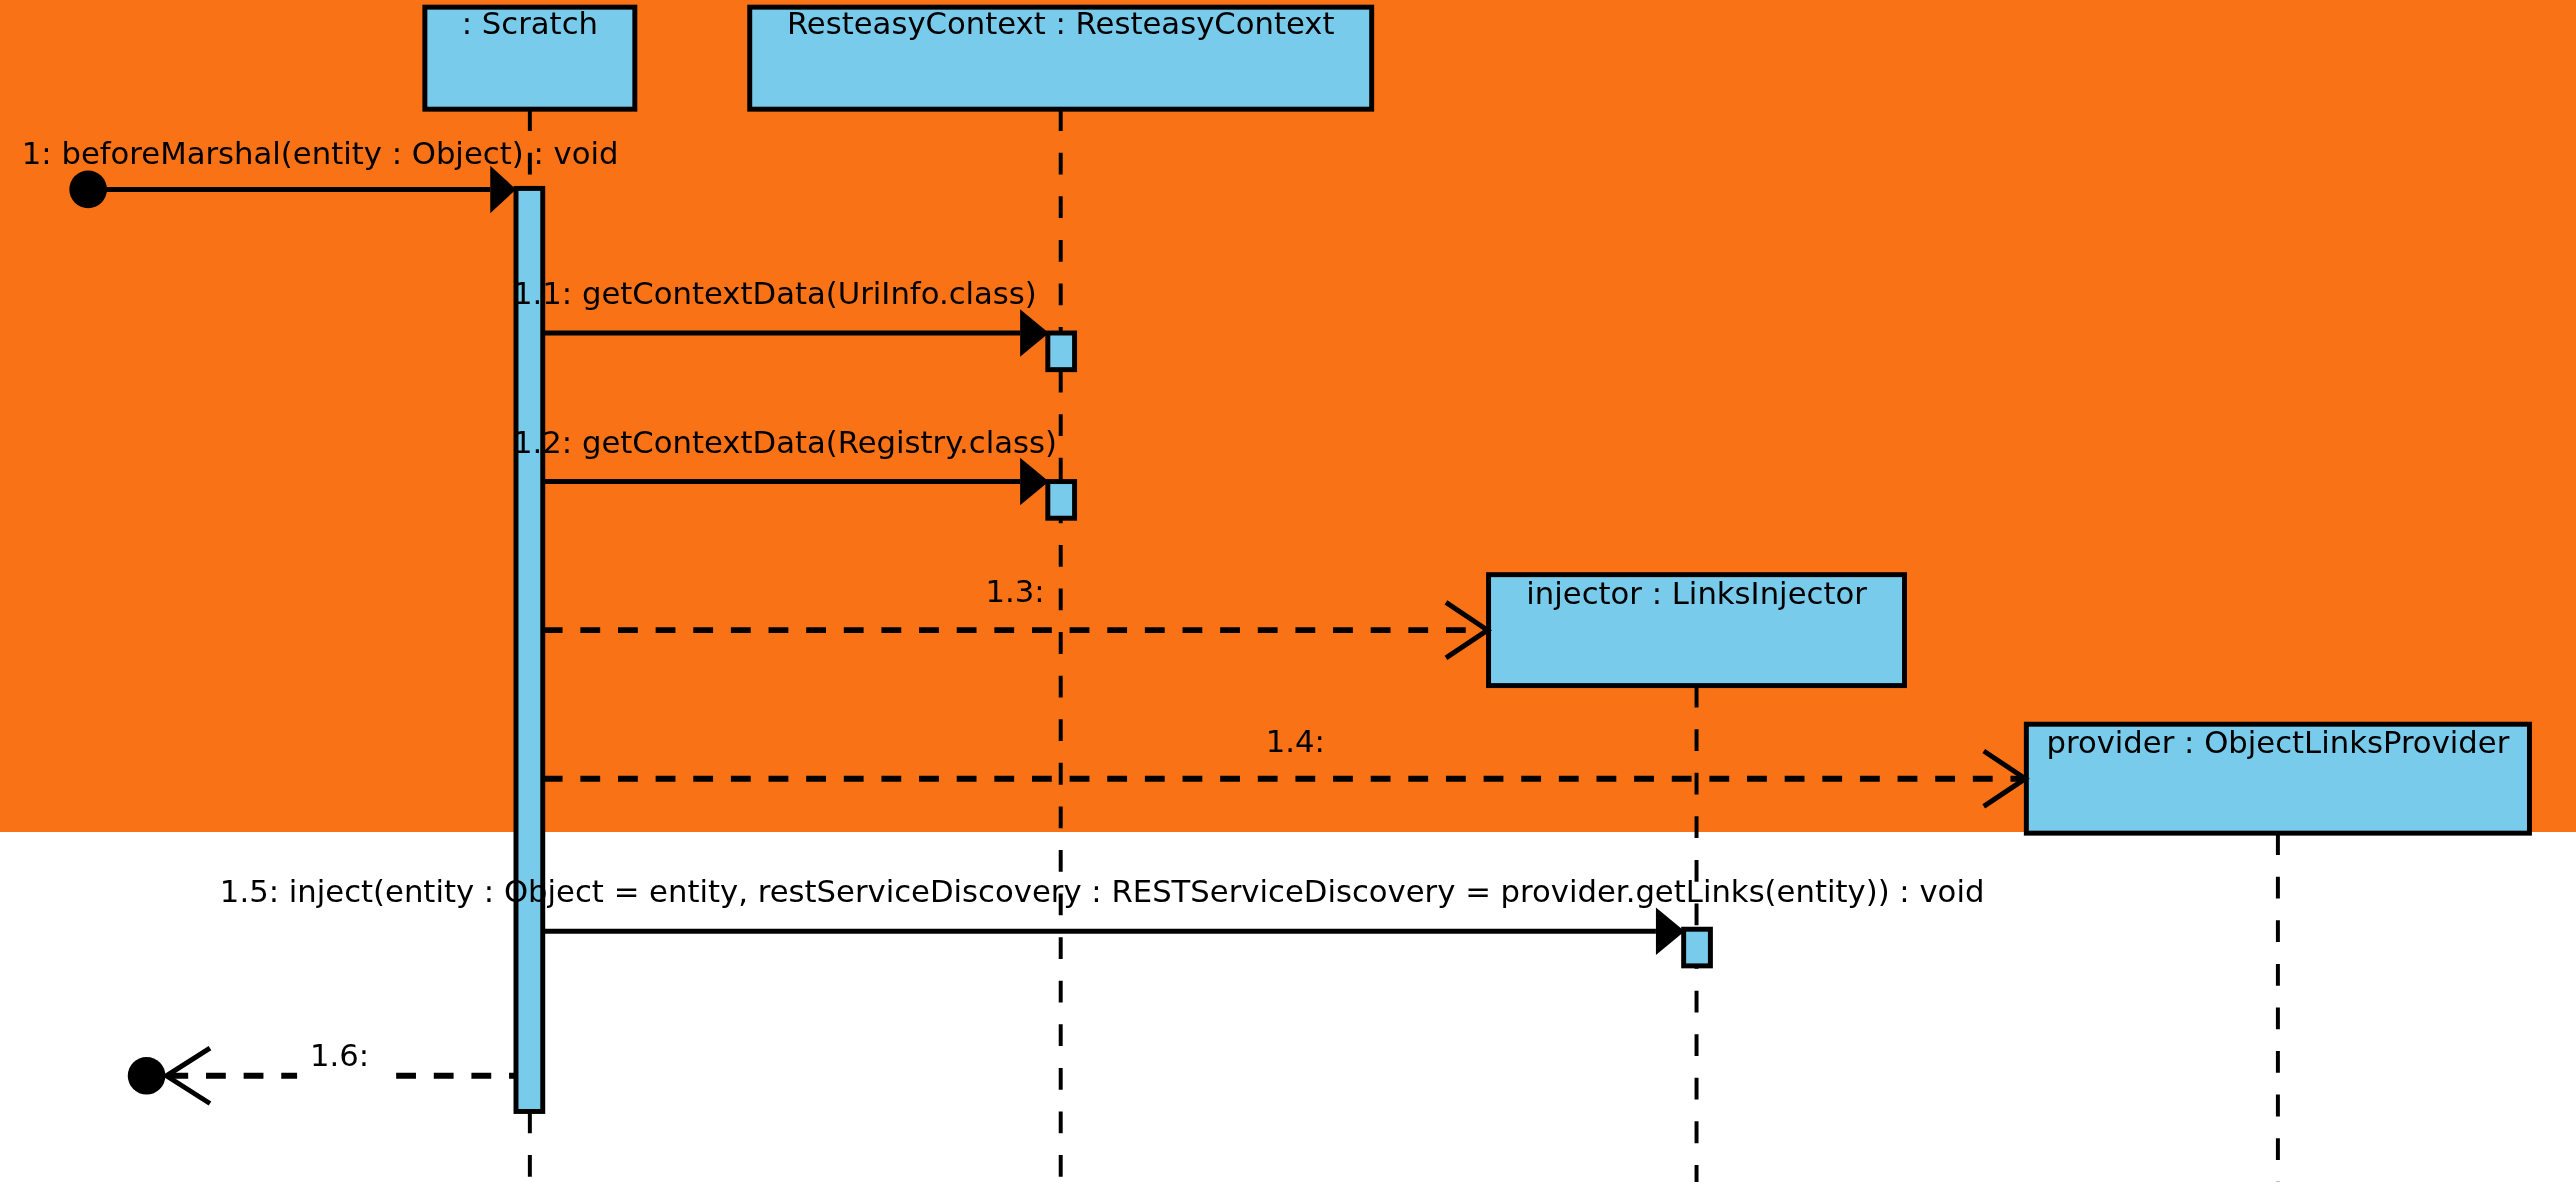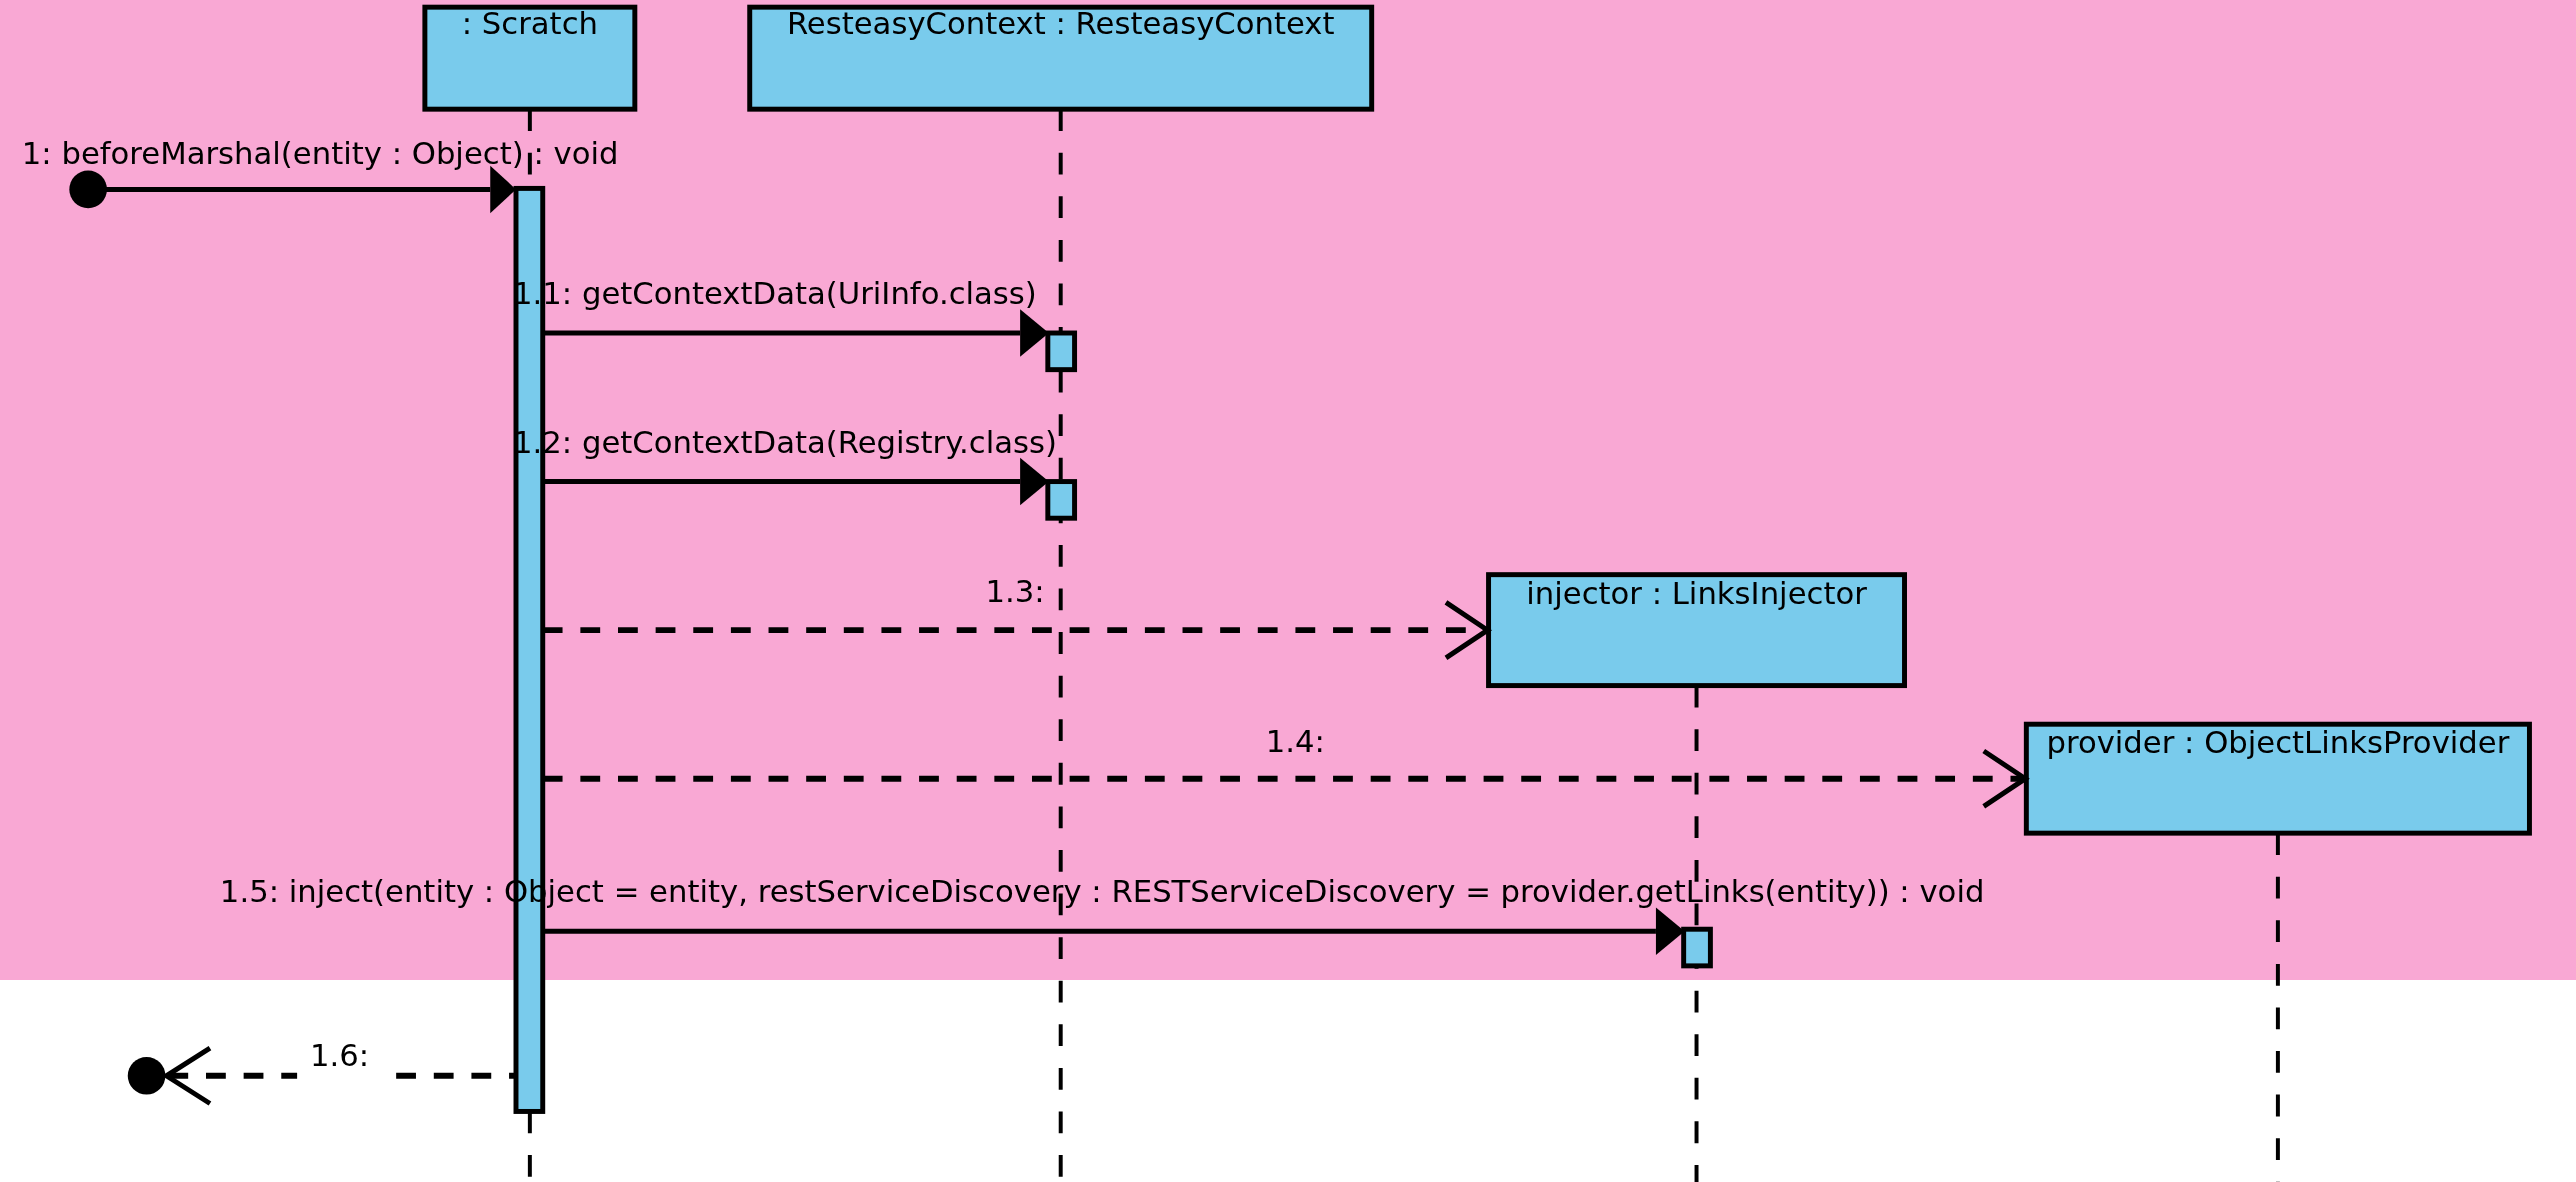--- a/index.html
+++ b/index.html
@@ -9,22 +9,22 @@
   }
   body {
     width: 2576px;
     height: 1183px;
     overflow: hidden;
     font-family: "DejaVu Sans", sans-serif;
   }
   #diagram-root {
     position: relative;
     width: 2576px;
-    height: 980px;
-    background: #f9a8d4;
+    height: 832px;
+    background: #f97316;
   }
   svg#seq-svg {
     display: block;
     width: 2576px;
     height: 1183px;
   }
   .lifeline-box-rect {
     stroke: #000000;
     stroke-width: 5;
   }

